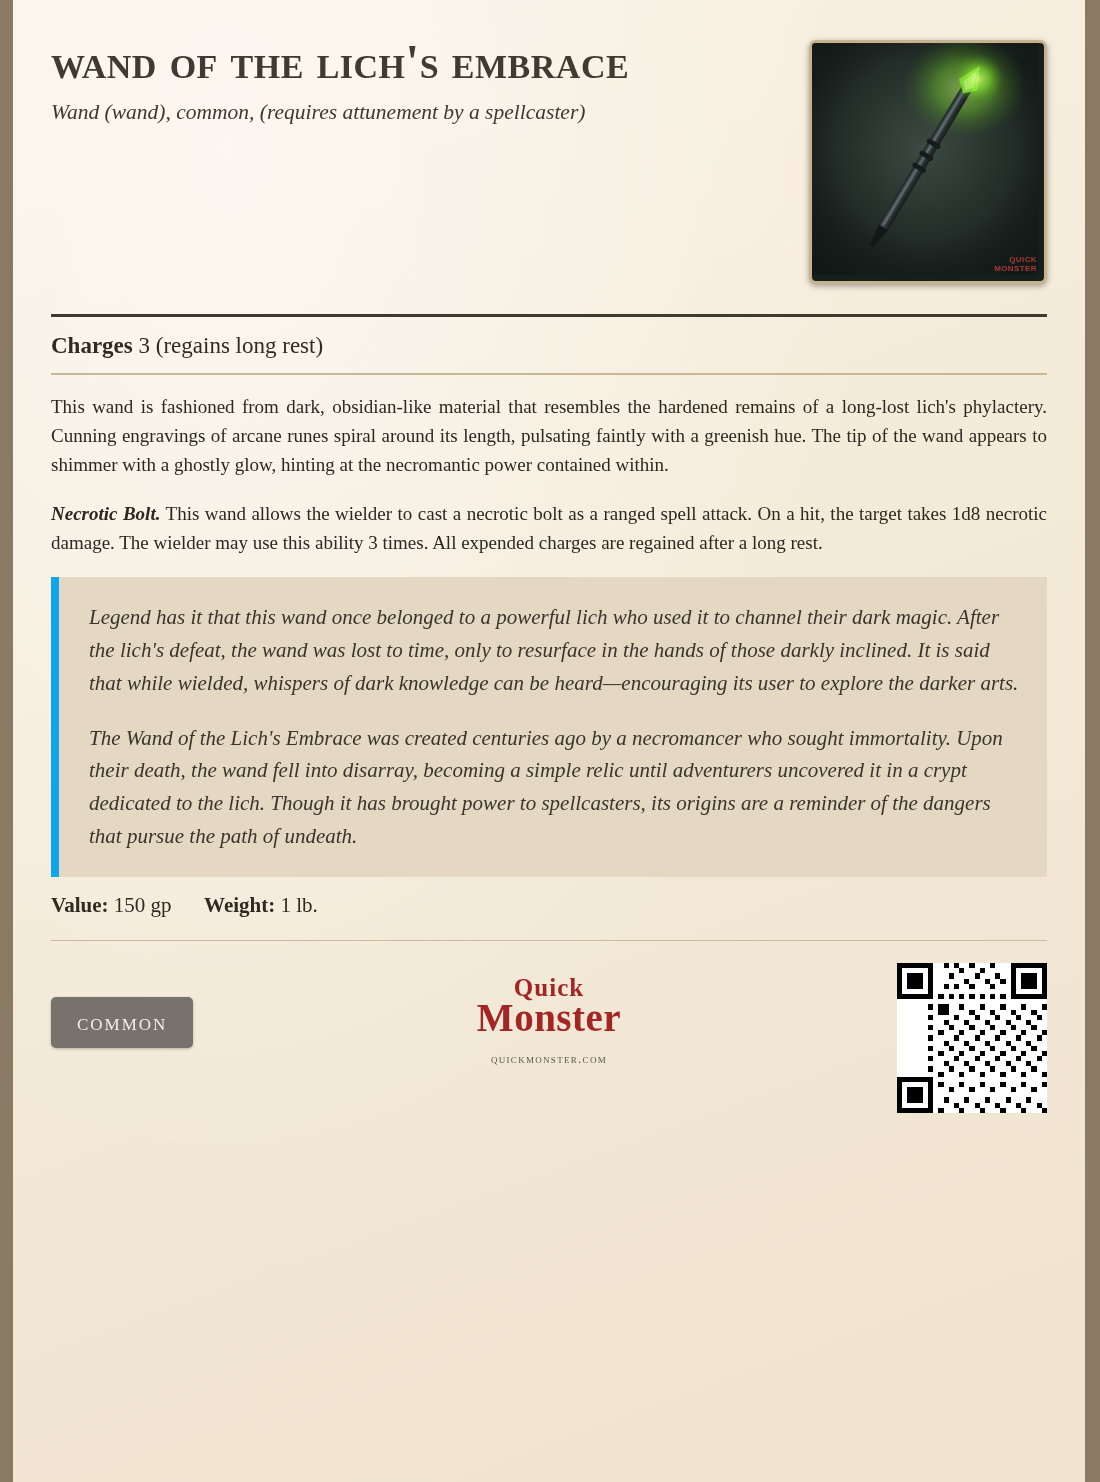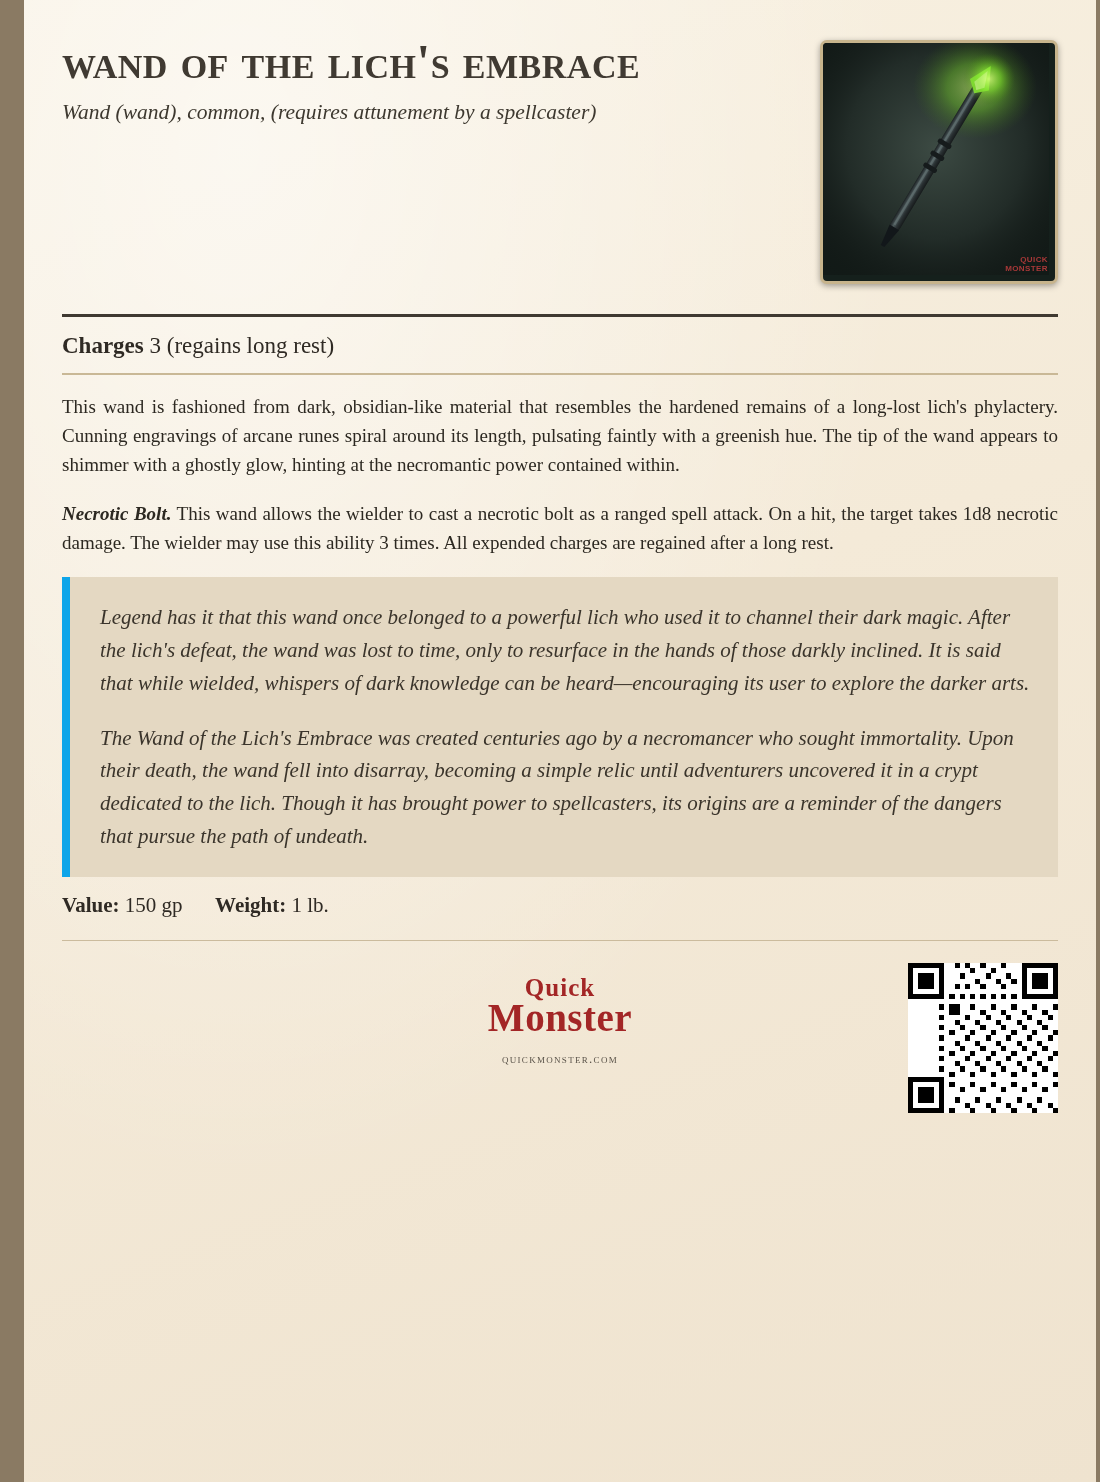--- a/index.html
+++ b/index.html
@@ -8,21 +8,21 @@
     background: #8a7a63;
   }
   body {
     width: 1100px;
     height: 1482px;
     font-family: "Liberation Serif", serif;
     overflow: hidden;
   }
   #card {
     position: absolute;
-    left: 24px;
+    left: 13px;
     top: 0;
     width: 1072px;
     height: 1482px;
     background: #f6eddc;
     box-sizing: border-box;
     overflow: hidden;
   }
   
   #card::before {
     content: "";
@@ -302,20 +302,21 @@
       <b>Value:</b>
       <span>150 gp</span>
       <span class="gap"></span>
       <b>Weight:</b>
       <span>1 lb.</span>
     </div>
 
     <div class="rule-footer"></div>
 
     <div class="footer">
+      <div class="rarity-badge">Common</div>
 
       <div class="brand">
         <div class="b1">Quick</div>
         <div class="b2">Monster</div>
         <div class="b3">quickmonster.com</div>
       </div>
 
       <div class="qr">
         <svg width="150" height="150" viewBox="0 0 29 29" shape-rendering="crispEdges">
           <rect width="29" height="29" fill="#ffffff"></rect>

